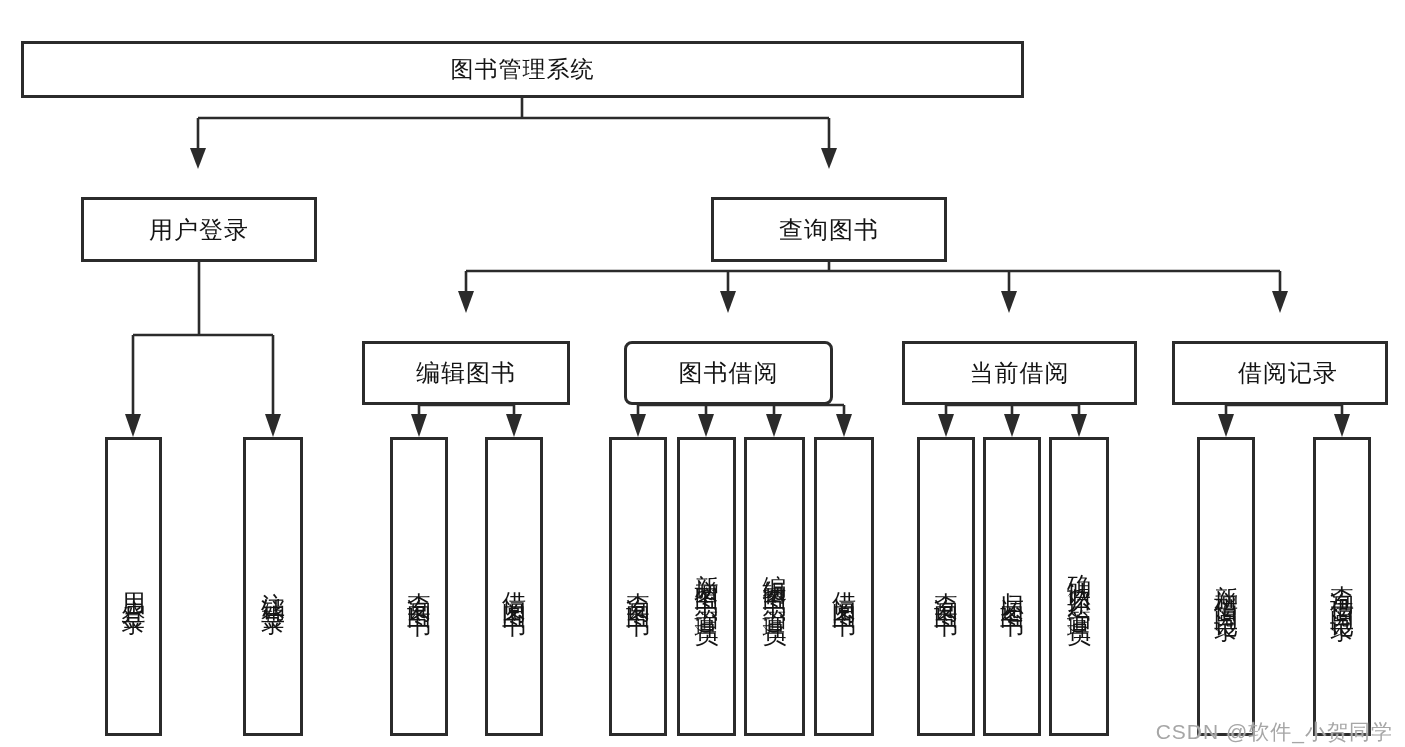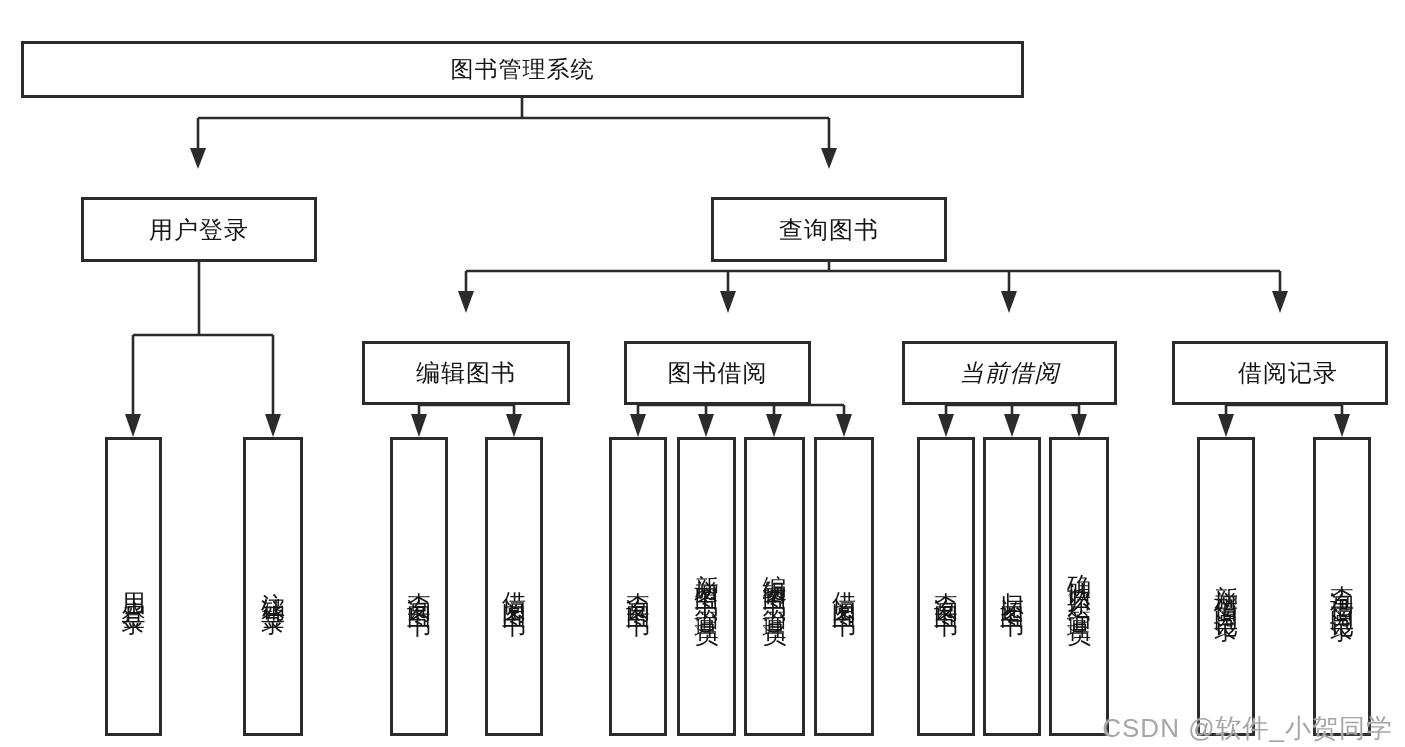--- a/index.html
+++ b/index.html
@@ -31,21 +31,21 @@
     text-orientation: mixed;
     font-size: 24px;
     letter-spacing: 7px;
     line-height: 1;
     white-space: nowrap;
   }
   .watermark {
     position: absolute;
     right: 12px;
     bottom: 1px;
-    font-size: 26px;
+    font-size: 21px;
     color: var(--wm);
     letter-spacing: 1px;
     text-shadow: 0 0 2px rgba(255,255,255,.9);
     z-index: 5;
   }
 </style>
 </head>
 <body>
 
 <div class="canvas">
@@ -95,24 +95,24 @@
   <div class="hnode" style="left:81px; top:169px; width:236px; height:65px;">
     <span>用户登录</span>
   </div>
   <div class="hnode" style="left:711px; top:169px; width:236px; height:65px;">
     <span>查询图书</span>
   </div>
 
   <div class="hnode" style="left:362px; top:313px; width:208px; height:64px;">
     <span>编辑图书</span>
   </div>
-  <div class="hnode" style="left:624px; top:313px; width:187px; height:64px;">
+  <div class="hnode" style="left:624px; top:313px; width:209px; height:64px;border-radius:8px;">
     <span>图书借阅</span>
   </div>
-  <div class="hnode" style="left:902px; top:313px; width:215px; height:64px;font-style:italic;">
+  <div class="hnode" style="left:902px; top:313px; width:235px; height:64px;">
     <span>当前借阅</span>
   </div>
   <div class="hnode" style="left:1172px; top:313px; width:216px; height:64px;padding-left:16px;">
     <span>借阅记录</span>
   </div>
 
   <div class="vnode" style="left:105px; top:437px; width:57px; height:299px;">
     <span>用户登录</span>
   </div>
   <div class="vnode" style="left:243px; top:437px; width:60px; height:299px;">

